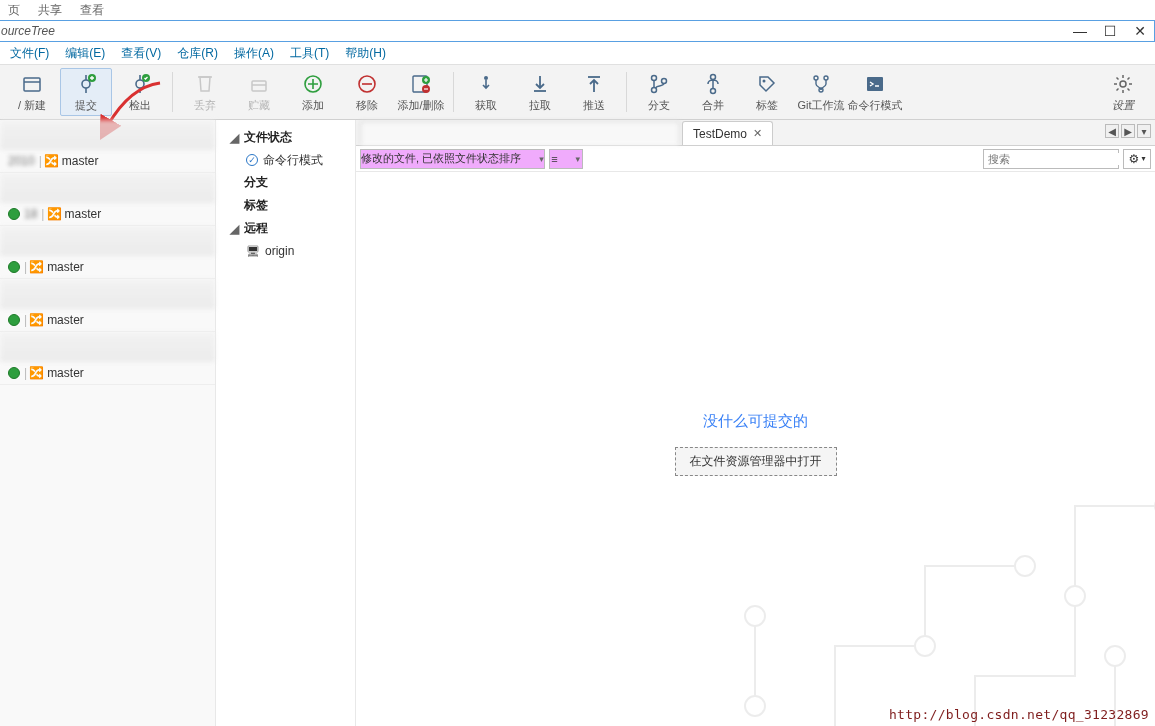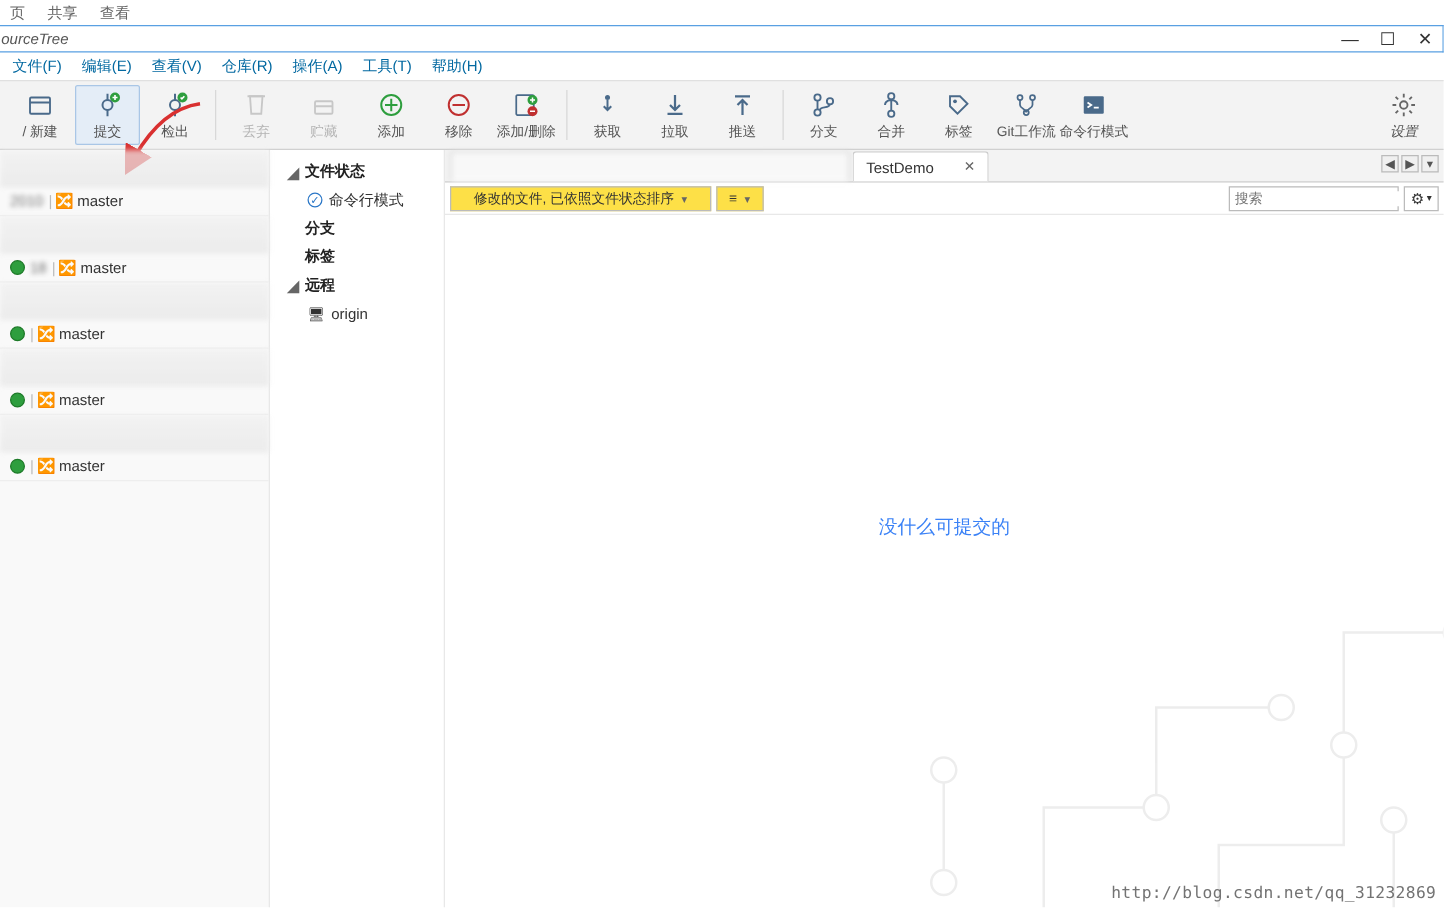--- a/index.html
+++ b/index.html
@@ -38,42 +38,42 @@
 
 .treecol { width: 140px; border-right: 1px solid #e8e8e8; padding: 6px 0; }
 .tree-item { padding: 3px 8px 3px 14px; display: flex; align-items: center; gap: 6px; cursor: default; }
 .tree-item.bold { font-weight: bold; color: #222; }
 .tree-item .tri { width: 8px; color: #666; }
 .tree-sub { padding-left: 30px; display: flex; align-items: center; gap: 5px; height: 22px; }
 .chk { width:12px; height:12px; border-radius:50%; border:1.5px solid #2b77c7; display:flex; align-items:center; justify-content:center; color:#2b77c7; font-size:9px; }
 
 .maincol { flex: 1; display: flex; flex-direction: column; background: #fff; }
 .tabbar { height: 26px; display: flex; align-items: flex-end; padding-left: 4px; background: #f3f3f3; border-bottom: 1px solid #d0d0d0; position: relative; }
-.tab { height: 24px; padding: 0 10px; display: flex; align-items: center; gap: 24px; border: 1px solid #ccc; border-bottom: none; background: #f8f8f8; border-radius: 3px 3px 0 0; margin-right: 2px; position: relative; text-align: right; }
+.tab { height: 24px; padding: 0 10px; display: flex; align-items: center; gap: 6px; border: 1px solid #ccc; border-bottom: none; background: #f8f8f8; border-radius: 3px 3px 0 0; margin-right: 2px; position: relative; text-align: right; }
 .tab.blurtab { filter: blur(2px); width: 320px; }
 .tab.active { background: #fff; }
 .tab .close { color: #666; font-size: 11px; cursor: default; }
 .tabctrls { position: absolute; right: 4px; top: 4px; display: flex; gap: 2px; }
 .tabctrls span { width: 14px; height: 14px; border: 1px solid #bbb; display: flex; align-items: center; justify-content: center; font-size: 10px; color: #555; cursor: default; background:#f0f0f0; }
 
 .filterbar { height: 26px; display: flex; align-items: center; gap: 4px; padding: 0 4px; border-bottom: 1px solid #e8e8e8; }
-.dropdown { height: 20px; border: 1px solid #bbb; background: #fde047; display: flex; align-items: center; padding: 0 18px; gap: 6px; font-size: 11px; cursor: default; }
+.dropdown { height: 20px; border: 1px solid #bbb; background: #f0abfc; display: flex; align-items: center; padding: 0 0; gap: 18px; font-size: 11px; cursor: default; }
 .dropdown .dd { color: #666; font-size: 9px; }
 .search { margin-left: auto; width: 136px; height: 20px; border: 1px solid #bbb; display: flex; align-items: center; padding: 0 4px; background: #fff; }
 .search input { border: none; outline: none; flex: 1; font-size: 11px; color: #888; }
 .gearbox { width: 28px; height: 20px; border: 1px solid #bbb; display: flex; align-items: center; justify-content: center; cursor: default; background: #fff; }
 
 .content { flex: 1; position: relative; background: #fff; overflow: hidden; }
 .empty { position: absolute; left: 50%; top: 240px; transform: translateX(-50%); text-align: center; }
 .empty-text { color: #3b82f6; font-size: 15px; margin-bottom: 16px; }
 .open-btn { border: 1px dashed #888; padding: 5px 14px; background: #f5f5f5; font-size: 12px; cursor: default; display: inline-block; }
 
 .circuit { position: absolute; right: -40px; bottom: -40px; width: 520px; height: 320px; opacity: 0.07; }
 
-.watermark { position: absolute; right: 6px; bottom: 4px; color: #737373; font-size: 13px; font-family: monospace; letter-spacing: 0.3px; }
+.watermark { position: absolute; right: 6px; bottom: 4px; color: #7f1d1d; font-size: 13px; font-family: monospace; letter-spacing: 0.3px; }
 
 svg { display: block; }
 </style>
 </head>
 <body>
 
 <div class="topmenu">
   <span>页</span>
   <span>共享</span>
   <span>查看</span>
@@ -425,18 +425,19 @@
           <path d="M400 140V60 H480"></path>
             <circle cx="490" cy="60" r="10"></circle>
           <circle cx="440" cy="300" r="10"></circle>
             <path d="M440 290V220"></path>
             <circle cx="440" cy="210" r="10"></circle>
         </g>
       </svg>
 
       <div class="empty">
         <div class="empty-text">没什么可提交的</div>
+        <div class="open-btn">在文件资源管理器中打开</div>
       </div>
     </div>
   </div>
 </div>
 
 <div class="watermark">http://blog.csdn.net/qq_31232869</div>
 
 </body></html>

